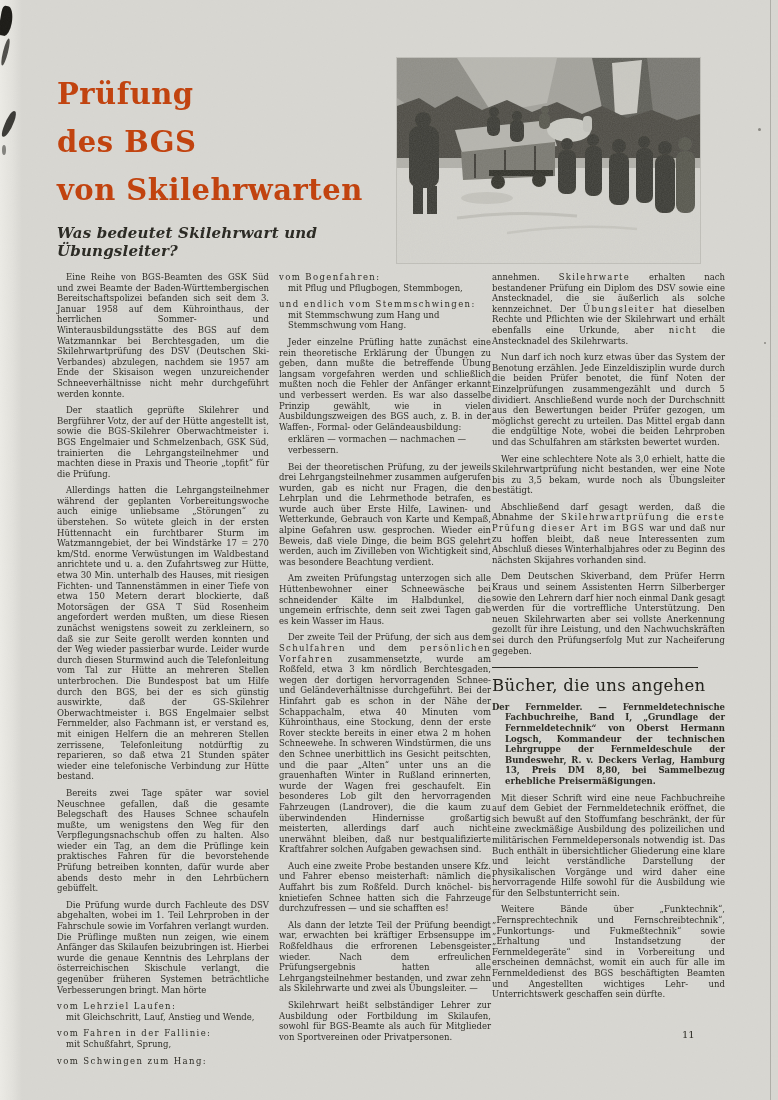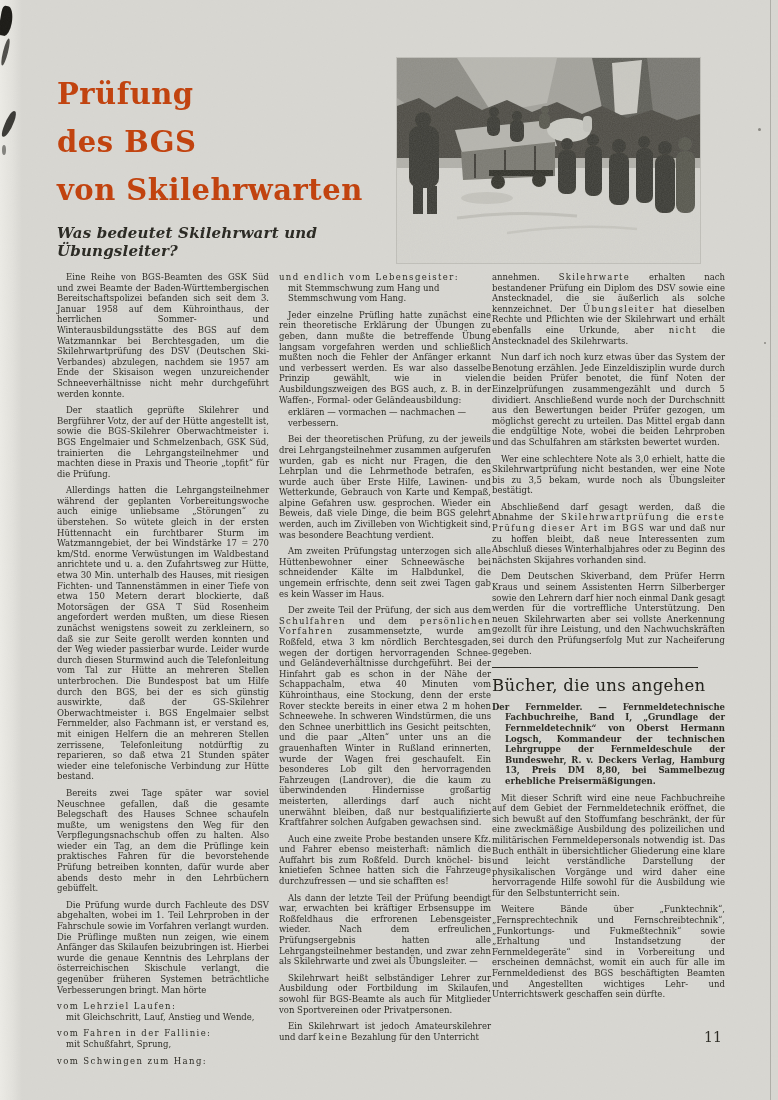--- a/index.html
+++ b/index.html
@@ -38,21 +38,21 @@
   .para.inset{text-indent:0;padding-left:9px;margin:-4px 0 6px 0;text-align:left;}
   .para.bookref{font-weight:bold;padding-left:13px;text-indent:-13px;text-align:justify;}
   .list-item{margin:0 0 6px 0;}
   .item-head{letter-spacing:1.4px;}
   .item-body{padding-left:9px;text-align:left;}
   .sp{letter-spacing:1.3px;}
   .rule{border-top:1.6px solid #2b2a23;width:206px;margin:11px 0 13px 0;}
   .books-heading{font-size:16.5px;font-weight:normal;color:#21201a;margin:0 0 10px 0;letter-spacing:.3px;
     font-family:"DejaVu Serif","Liberation Serif",serif;}
 
-  .page-number{position:absolute;left:682px;top:1029px;font-size:14px;color:#2b2a23;margin-left:22px;}
+  .page-number{position:absolute;left:682px;top:1029px;font-size:10px;color:#2b2a23;}
 
   .noise{position:absolute;left:0;top:0;width:778px;height:1100px;pointer-events:none;opacity:.45;}
 </style>
 </head>
 <body>
 
 <div class="scan-strip"></div>
 <div class="ink-blot blot-a"></div>
 <div class="ink-blot blot-b"></div>
 <div class="ink-blot blot-c"></div>
@@ -149,32 +149,35 @@
     <div class="list-item">
       <div class="item-head">vom Fahren in der Fallinie:</div>
       <div class="item-body">mit Schußfahrt, Sprung,</div>
     </div>
     <div class="list-item">
       <div class="item-head">vom Schwingen zum Hang:</div>
     </div>
   </div>
 <div class="col col-2">
     <div class="list-item">
-      <div class="item-head">und endlich vom Lebensgeister:</div>
+      <div class="item-head">vom Bogenfahren:</div>
+      <div class="item-body">mit Pflug und Pflugbogen, Stemmbogen,</div>
+    </div>
+    <div class="list-item">
+      <div class="item-head">und endlich vom Stemmschwingen:</div>
       <div class="item-body">mit Stemmschwung zum Hang und Stemmschwung vom Hang.</div>
     </div>
     <p class="para"><span>Jeder einzelne Prüfling hatte zunächst eine rein theoretische Erklärung der Übungen zu geben, dann mußte die betreffende Übung langsam vorgefahren werden und schließlich mußten noch die Fehler der Anfänger erkannt und verbessert werden. Es war also dasselbe Prinzip gewählt, wie in vielen Ausbildungszweigen des BGS auch, z. B. in der Waffen-, Formal- oder Geländeausbildung:</span></p>
     <p class="para inset"><span>erklären — vormachen — nachmachen — verbessern.</span></p>
     <p class="para"><span>Bei der theoretischen Prüfung, zu der jeweils drei Lehrgangsteilnehmer zusammen aufgerufen wurden, gab es nicht nur Fragen, die den Lehrplan und die Lehrmethode betrafen, es wurde auch über Erste Hilfe, Lawinen- und Wetterkunde, Gebrauch von Karte und Kempaß, alpine Gefahren usw. gesprochen. Wieder ein Beweis, daß viele Dinge, die beim BGS gelehrt werden, auch im Zivilleben von Wichtigkeit sind, was besondere Beachtung verdient.</span></p>
     <p class="para"><span>Am zweiten Prüfungstag unterzogen sich alle Hüttenbewohner einer Schneewäsche bei schneidender Kälte im Halbdunkel, die ungemein erfrischte, denn seit zwei Tagen gab es kein Wasser im Haus.</span></p>
     <p class="para"><span>Der zweite Teil der Prüfung, der sich aus dem </span><span class="sp">Schulfahren</span><span> und dem </span><span class="sp">persönlichen Vorfahren</span><span> zusammensetzte, wurde am Roßfeld, etwa 3 km nördlich Berchtesgaden, wegen der dortigen hervorragenden Schnee- und Geländeverhältnisse durchgeführt. Bei der Hinfahrt gab es schon in der Nähe der Schappachalm, etwa 40 Minuten vom Kührointhaus, eine Stockung, denn der erste Rover steckte bereits in einer etwa 2 m hohen Schneewehe. In schweren Windstürmen, die uns den Schnee unerbittlich ins Gesicht peitschten, und die paar „Alten“ unter uns an die grauenhaften Winter in Rußland erinnerten, wurde der Wagen frei geschaufelt. Ein besonderes Lob gilt den hervorragenden Fahrzeugen (Landrover), die die kaum zu überwindenden Hindernisse großartig meisterten, allerdings darf auch nicht unerwähnt bleiben, daß nur bestqualifizierte Kraftfahrer solchen Aufgaben gewachsen sind.</span></p>
     <p class="para"><span>Auch eine zweite Probe bestanden unsere Kfz. und Fahrer ebenso meisterhaft: nämlich die Auffahrt bis zum Roßfeld. Durch knöchel- bis knietiefen Schnee hatten sich die Fahrzeuge durchzufressen — und sie schafften es!</span></p>
     <p class="para"><span>Als dann der letzte Teil der Prüfung beendigt war, erwachten bei kräftiger Erbsensuppe im Roßfeldhaus die erfrorenen Lebensgeister wieder. Nach dem erfreulichen Prüfungsergebnis hatten alle Lehrgangsteilnehmer bestanden, und zwar zehn als Skilehrwarte und zwei als Übungsleiter. —</span></p>
     <p class="para"><span>Skilehrwart heißt selbständiger Lehrer zur Ausbildung oder Fortbildung im Skilaufen, sowohl für BGS-Beamte als auch für Mitglieder von Sportvereinen oder Privatpersonen.</span></p>
-    <p class="para"><span>Ein Skilehrwart ist jedoch Amateurskilehrer und darf </span><span class="sp">keine</span><span> Bezahlung für den Unterricht</span></p>
   </div>
 <div class="col col-3">
     <p class="para p0"><span>annehmen. </span><span class="sp">Skilehrwarte</span><span> erhalten nach bestandener Prüfung ein Diplom des DSV sowie eine Anstecknadel, die sie äußerlich als solche kennzeichnet. Der </span><span class="sp">Übungsleiter</span><span> hat dieselben Rechte und Pflichten wie der Skilehrwart und erhält ebenfalls eine Urkunde, aber </span><span class="sp">nicht</span><span> die Anstecknadel des Skilehrwarts.</span></p>
     <p class="para"><span>Nun darf ich noch kurz etwas über das System der Benotung erzählen. Jede Einzeldisziplin wurde durch die beiden Prüfer benotet, die fünf Noten der Einzelprüfungen zusammengezählt und durch 5 dividiert. Anschließend wurde noch der Durchschnitt aus den Bewertungen beider Prüfer gezogen, um möglichst gerecht zu urteilen. Das Mittel ergab dann die endgültige Note, wobei die beiden Lehrproben und das Schulfahren am stärksten bewertet wurden.</span></p>
     <p class="para"><span>Wer eine schlechtere Note als 3,0 erhielt, hatte die Skilehrwartprüfung nicht bestanden, wer eine Note bis zu 3,5 bekam, wurde noch als Übungsleiter bestätigt.</span></p>
     <p class="para"><span>Abschließend darf gesagt werden, daß die Abnahme der </span><span class="sp">Skilehrwartprüfung</span><span> die </span><span class="sp">erste Prüfung dieser Art im BGS</span><span> war und daß nur zu hoffen bleibt, daß neue Interessenten zum Abschluß dieses Winterhalbjahres oder zu Beginn des nächsten Skijahres vorhanden sind.</span></p>
     <p class="para"><span>Dem Deutschen Skiverband, dem Prüfer Herrn Kraus und seinem Assistenten Herrn Silberberger sowie den Lehrern darf hier noch einmal Dank gesagt werden für die vortreffliche Unterstützung. Den neuen Skilehrwarten aber sei vollste Anerkennung gezollt für ihre Leistung, und den Nachwuchskräften sei durch den Prüfungserfolg Mut zur Nacheiferung gegeben.</span></p>
     <div class="rule"></div>
     <h2 class="books-heading">Bücher, die uns angehen</h2>
     <p class="para bookref"><span>Der Fernmelder. — Fernmeldetechnische Fachbuchreihe, Band I, „Grundlage der Fernmeldetechnik“ von Oberst Hermann Logsch, Kommandeur der technischen Lehrgruppe der Fernmeldeschule der Bundeswehr, R. v. Deckers Verlag, Hamburg 13, Preis DM 8,80, bei Sammelbezug erhebliche Preisermäßigungen.</span></p>

